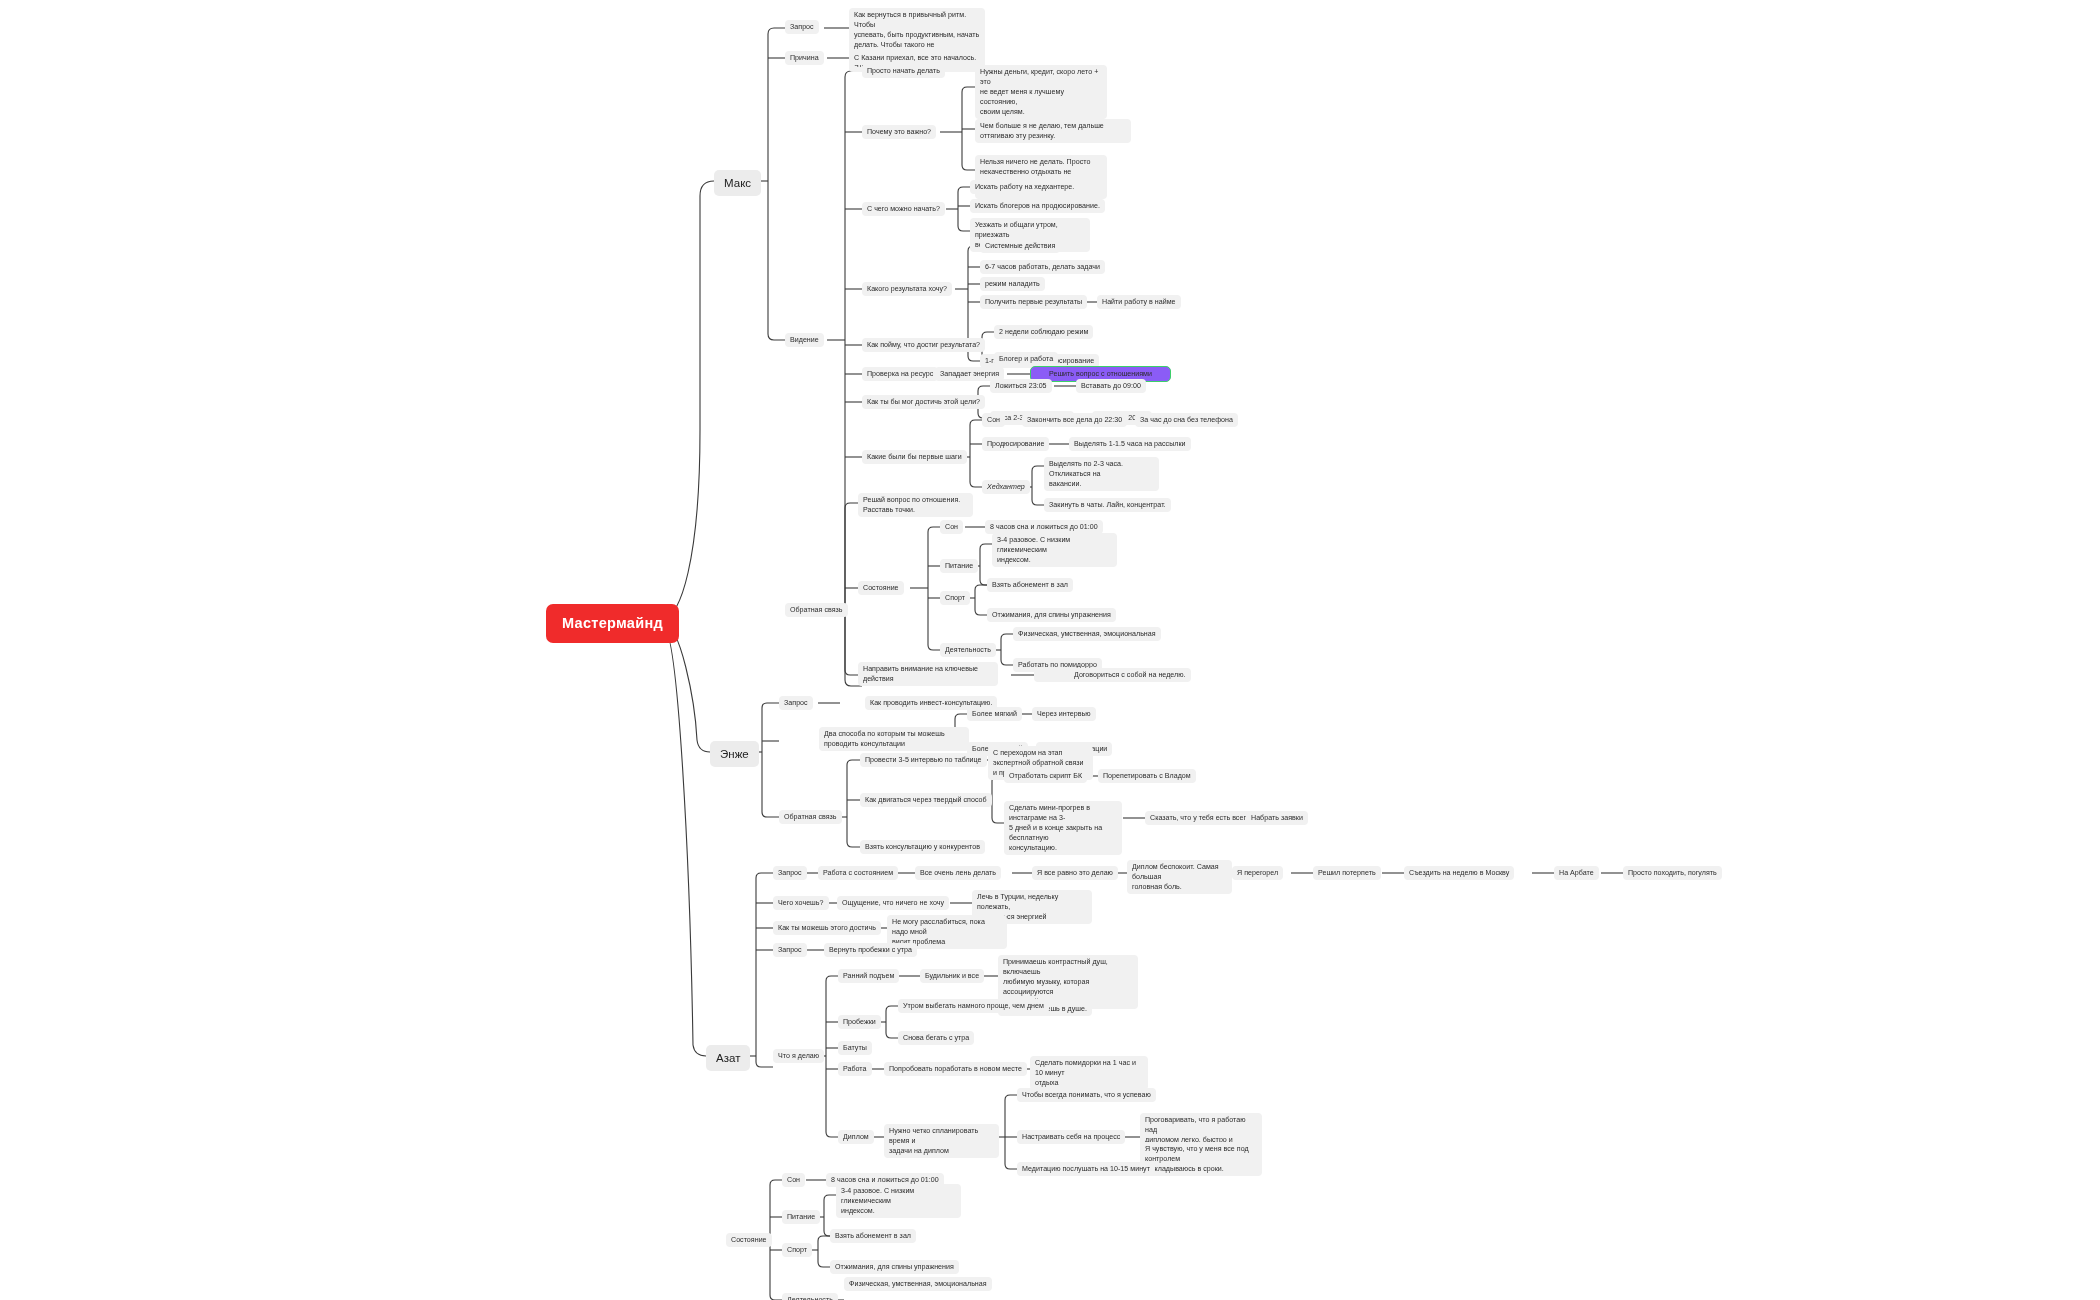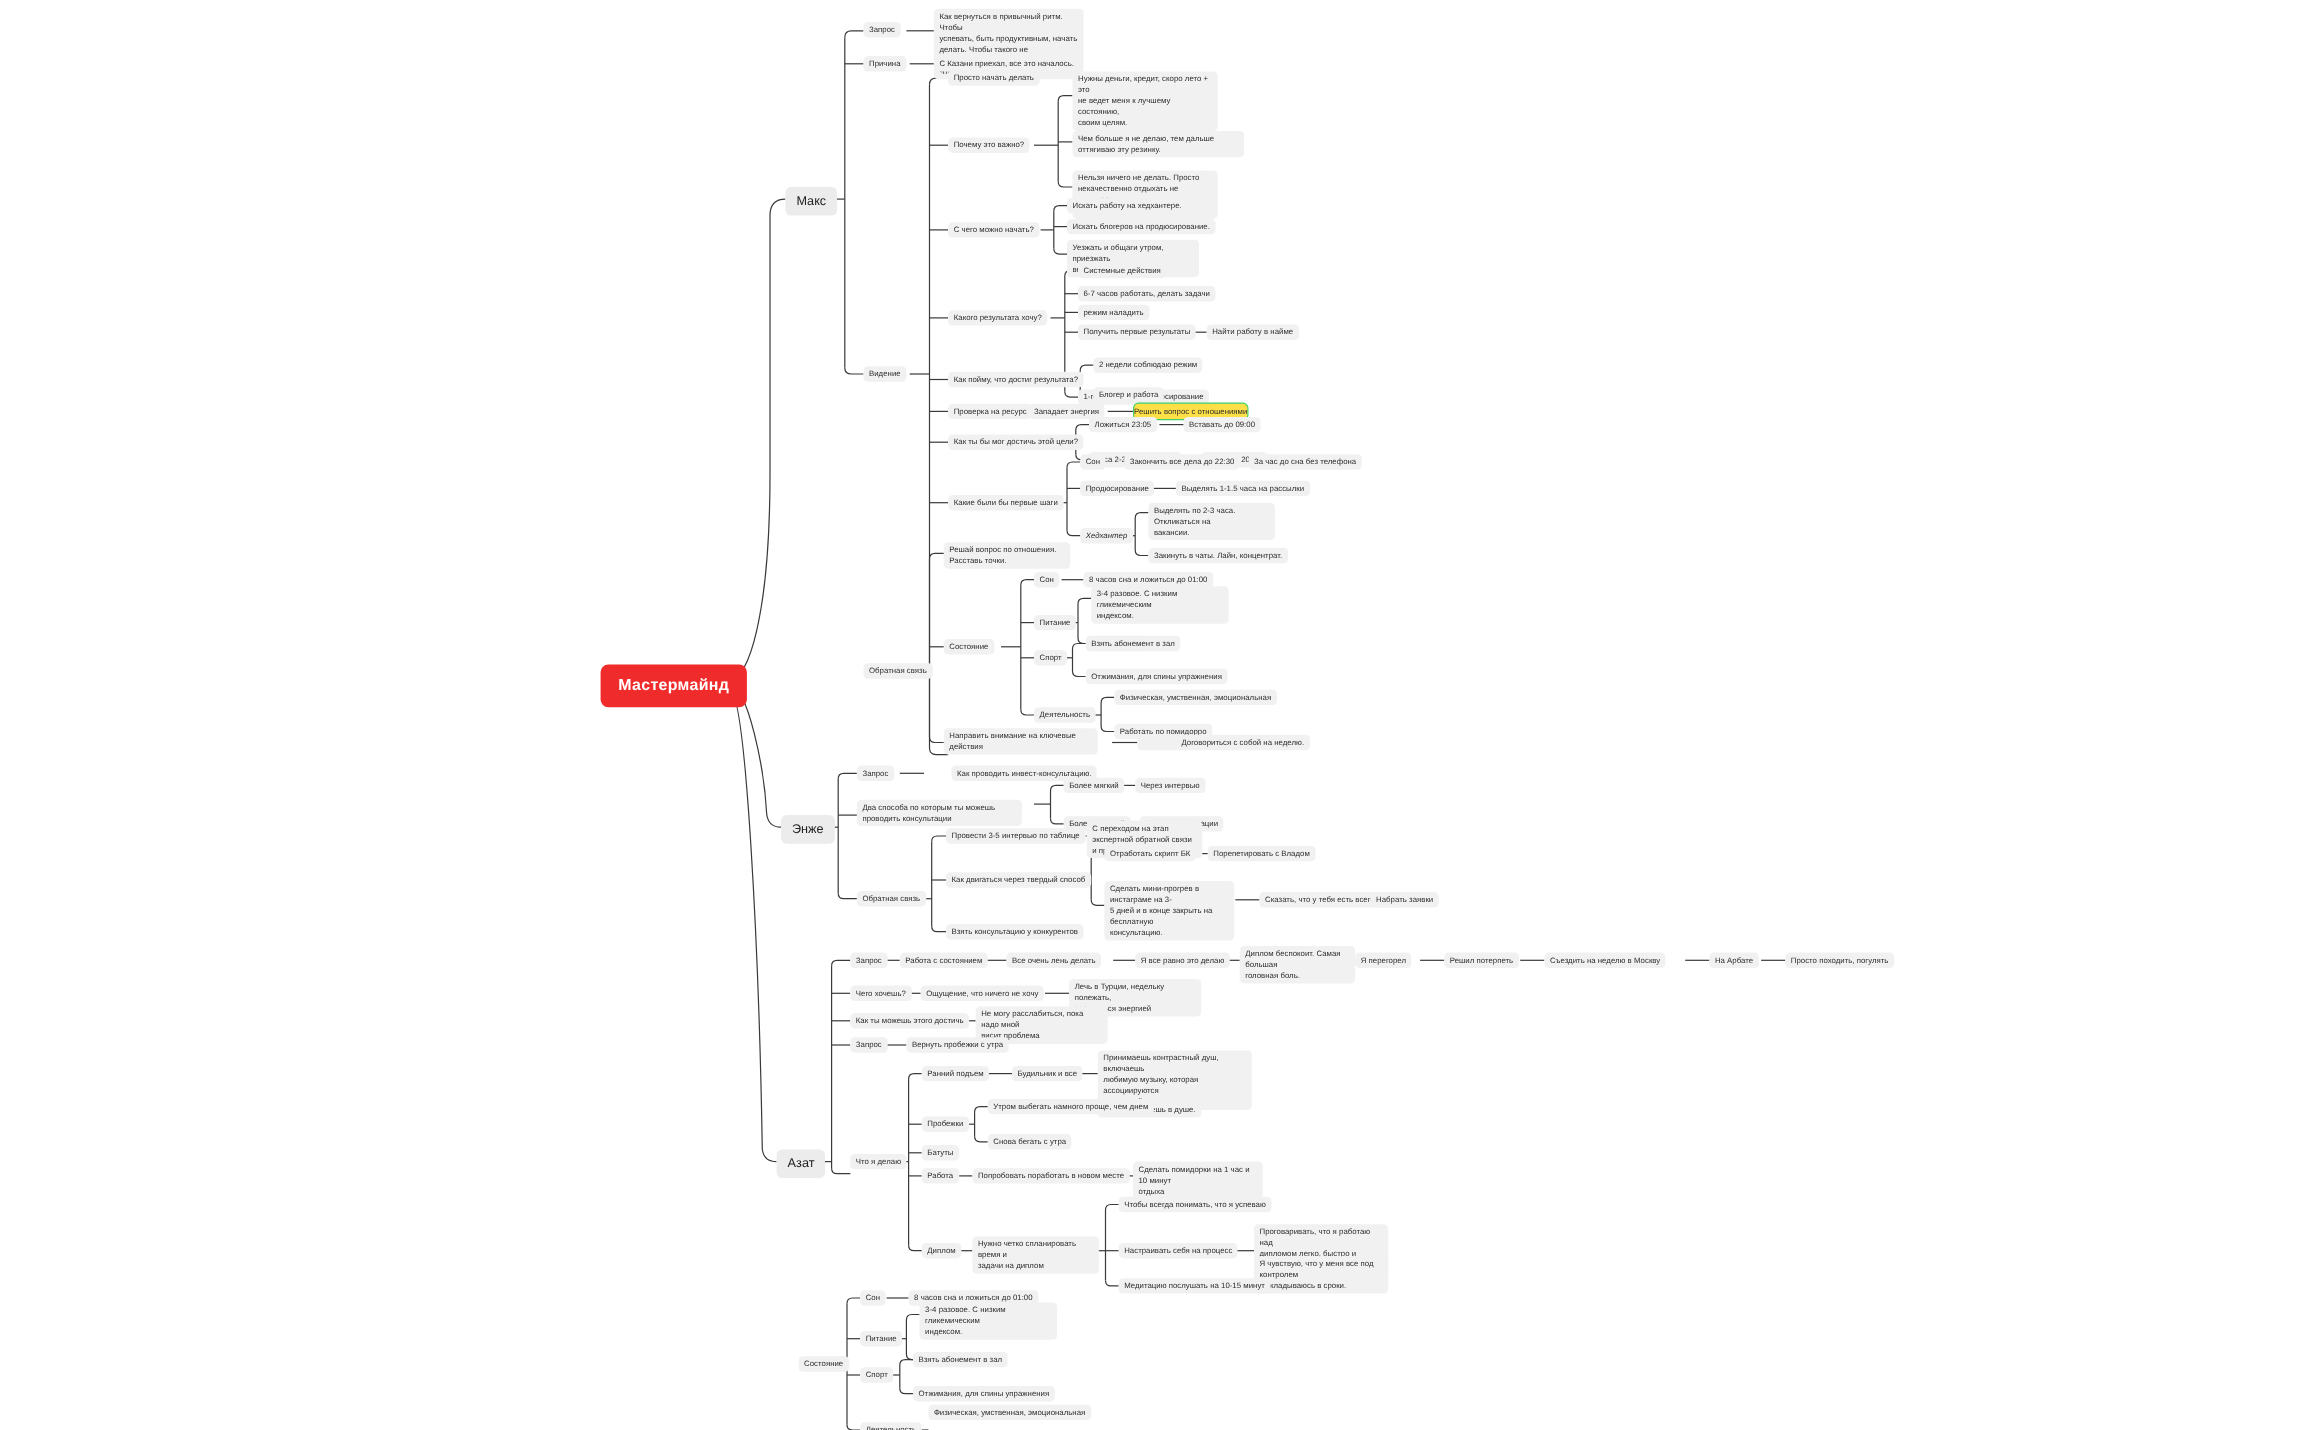--- a/index.html
+++ b/index.html
@@ -34,24 +34,24 @@
     letter-spacing: 0.3px;
   }
   .node.person {
     background: #ececec;
     font-size: 11.5px;
     padding: 5px 10px;
     border-radius: 5px;
     color: #222;
   }
   .node.hl {
-    background: #fde047;
+    background: #8b5cf6;
     border: 1.2px solid #3ccf6a;
     border-radius: 5px;
-    padding: 2px 0;
+    padding: 2px 18px;
   }
 </style>
 </head>
 <body>
 
 <div id="stage">
 
   <svg class="links" viewBox="0 0 2100 1300">
     <g fill="none" stroke="#3a3a3a" stroke-width="1.1">
 
@@ -331,21 +331,21 @@
   <div class="node" style="left:987px; top:608px;">Отжимания, для спины упражнения</div>
   <div class="node" style="left:940px; top:643px;">Деятельность</div>
   <div class="node" style="left:1013px; top:627px;">Физическая, умственная, эмоциональная</div>
   <div class="node" style="left:1013px; top:658px;">Работать по помидорро</div>
   <div class="node" style="left:858px; top:662px; width:140px;">Направить внимание на ключевые
 действия</div>
   <div class="node" style="left:1034px; top:668px;padding-left:40px;">Договориться с собой на неделю.</div>
 
   <div class="node" style="left:779px; top:696px;">Запрос</div>
   <div class="node" style="left:840px; top:696px;margin-left:25px;">Как проводить инвест-консультацию.</div>
-  <div class="node" style="left:779px; top:727px; width:150px;">Два способа по которым ты можешь
+  <div class="node" style="left:819px; top:727px; width:150px;">Два способа по которым ты можешь
 проводить консультации</div>
   <div class="node" style="left:967px; top:707px;">Более мягкий</div>
   <div class="node" style="left:1032px; top:707px;">Через интервью</div>
   <div class="node" style="left:967px; top:742px;">Более твердый</div>
   <div class="node" style="left:1036px; top:742px;">Через консультации</div>
 
   <div class="node" style="left:779px; top:810px;">Обратная связь</div>
   <div class="node" style="left:860px; top:753px;">Провести 3-5 интервью по таблице</div>
   <div class="node" style="left:988px; top:746px; width:105px;">С переходом на этап
 экспертной обратной связи

